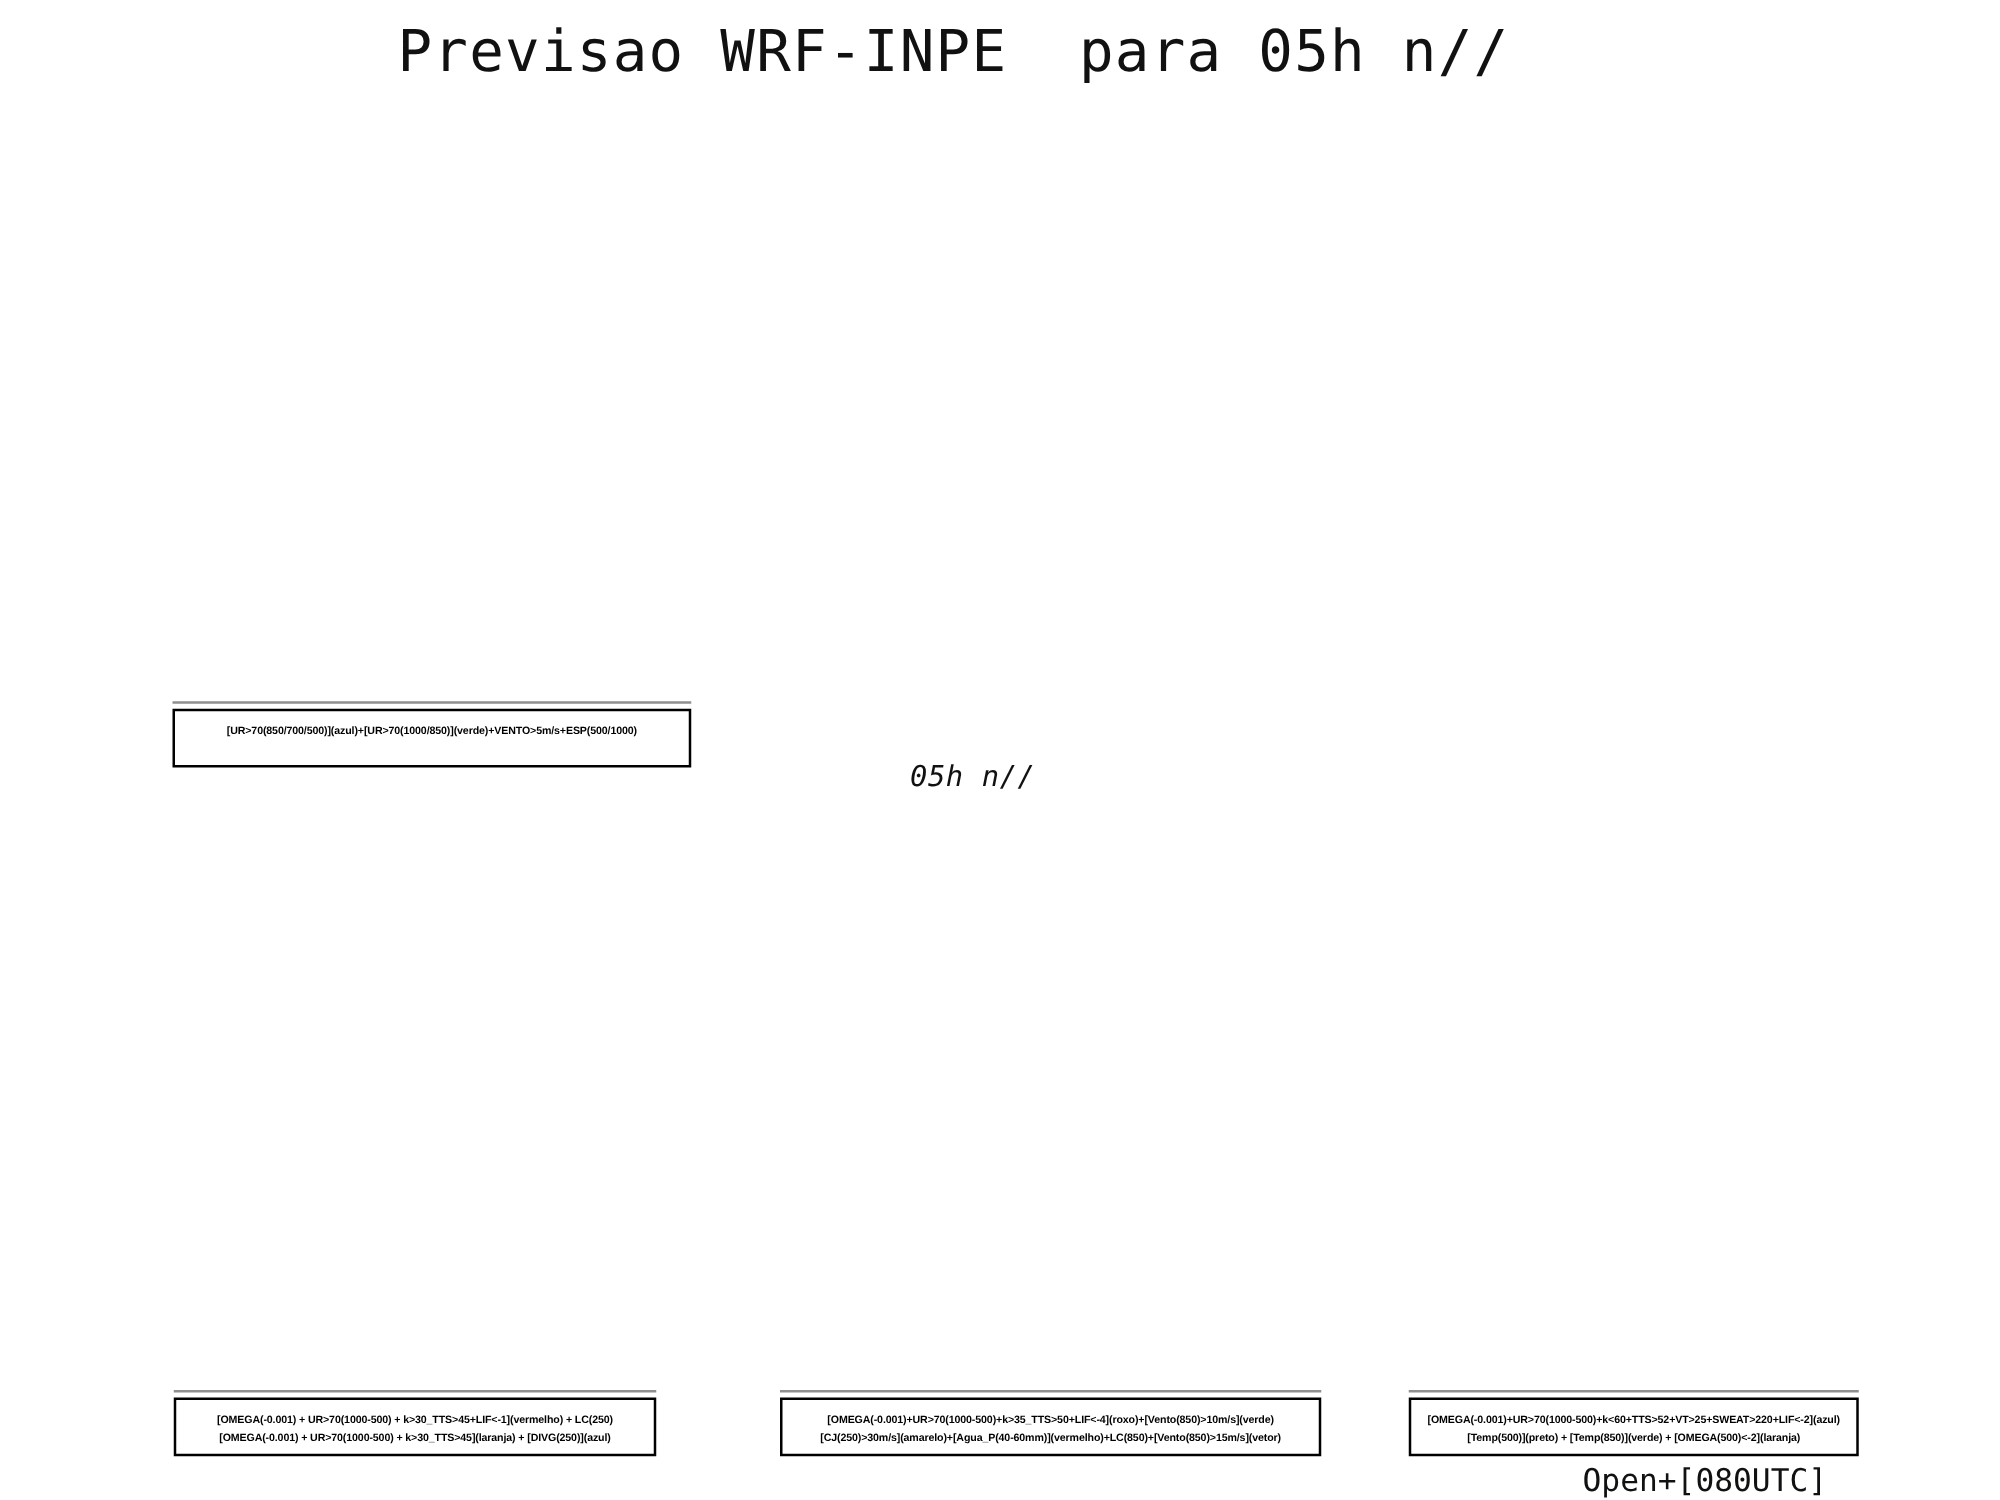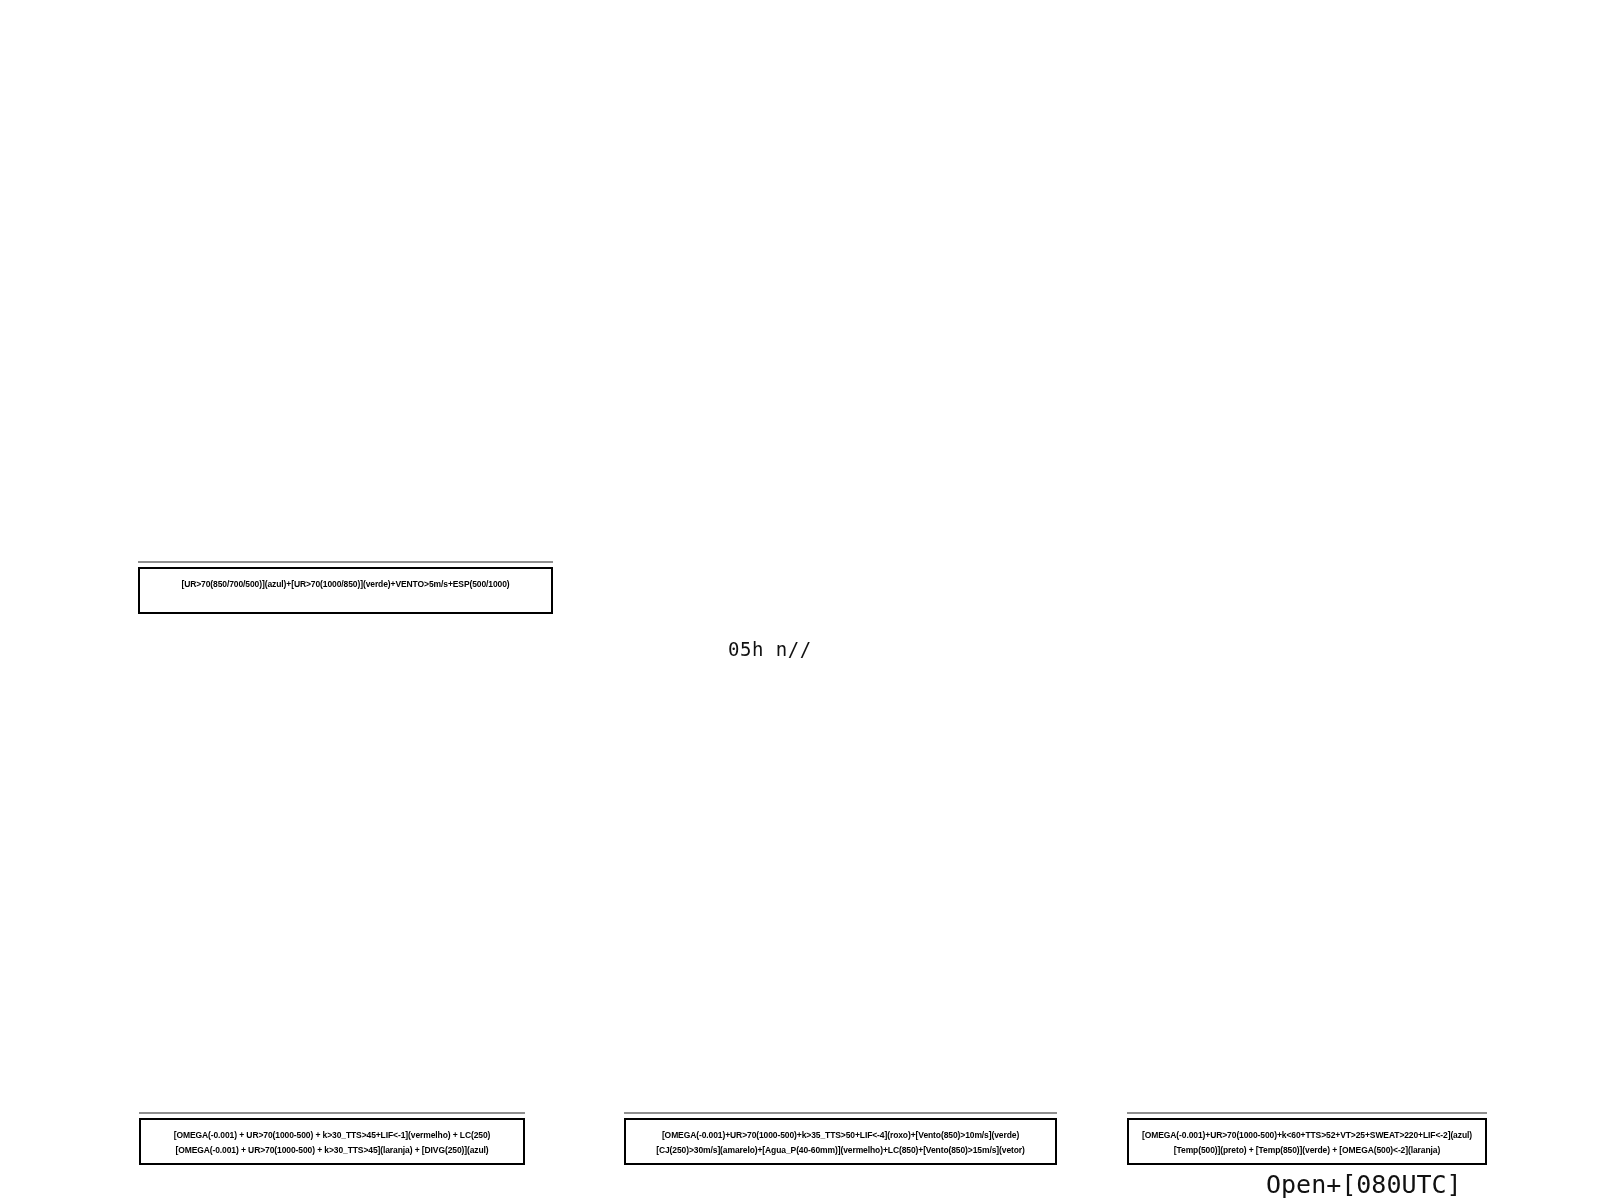--- a/index.html
+++ b/index.html
@@ -26,23 +26,24 @@
     line-height: 1;
   }
   #page-title {
     left: 318px;
     top: 18px;
     font-size: 46px;
     letter-spacing: 1px;
   }
   #center-time-label {
     left: 728px;
-    top: 640px;
-    font-size: 19px;
+    top: 611px;
+    font-size: 23px;
     letter-spacing: 0.5px;
+    font-style: italic;
   }
   #footer-label {
     left: 1266px;
     top: 1172px;
     font-size: 25px;
     letter-spacing: 0px;
   }
   
   .panel {
     position: absolute;
@@ -76,20 +77,21 @@
   .p-b0 { left: 99px;  top: 1118px; width: 386px; }
   .p-b1 { left: 584px; top: 1118px; width: 433px; }
   .p-b2 { left: 1087px;top: 1118px; width: 360px; }
   .legend-line { min-height: 15px; }
 </style>
 </head>
 <body>
 
 <div class="stage">
 
+  <div id="page-title" class="stroke-text">Previsao WRF-INPE  para 05h n//</div>
 
   <div class="panel p-t0">
     <div class="legend-line">[UR&gt;70(850/700/500)](azul)+[UR&gt;70(1000/850)](verde)+VENTO&gt;5m/s+ESP(500/1000)</div>
     <div class="legend-line"></div>
   </div>
 
 
 
   <div id="center-time-label" class="stroke-text">05h n//</div>
 

